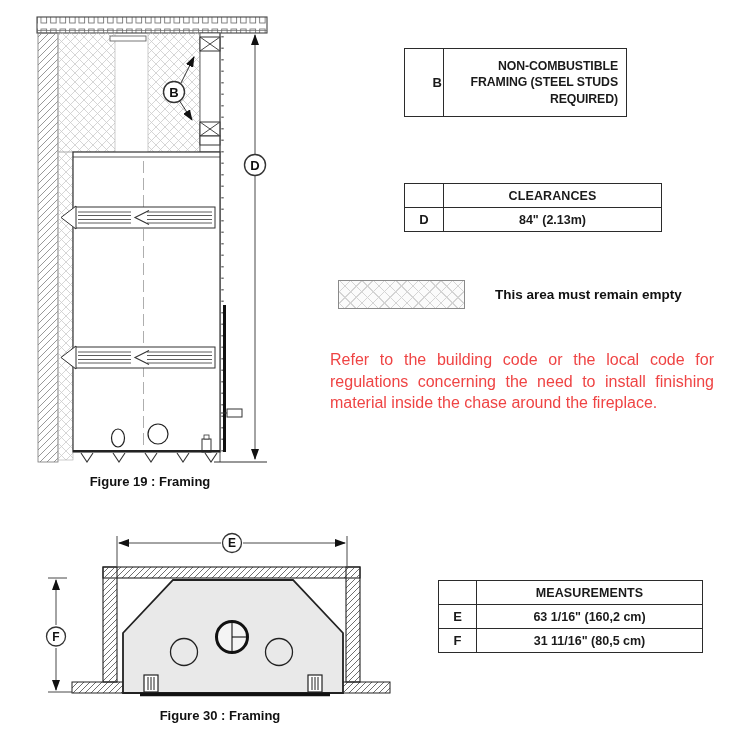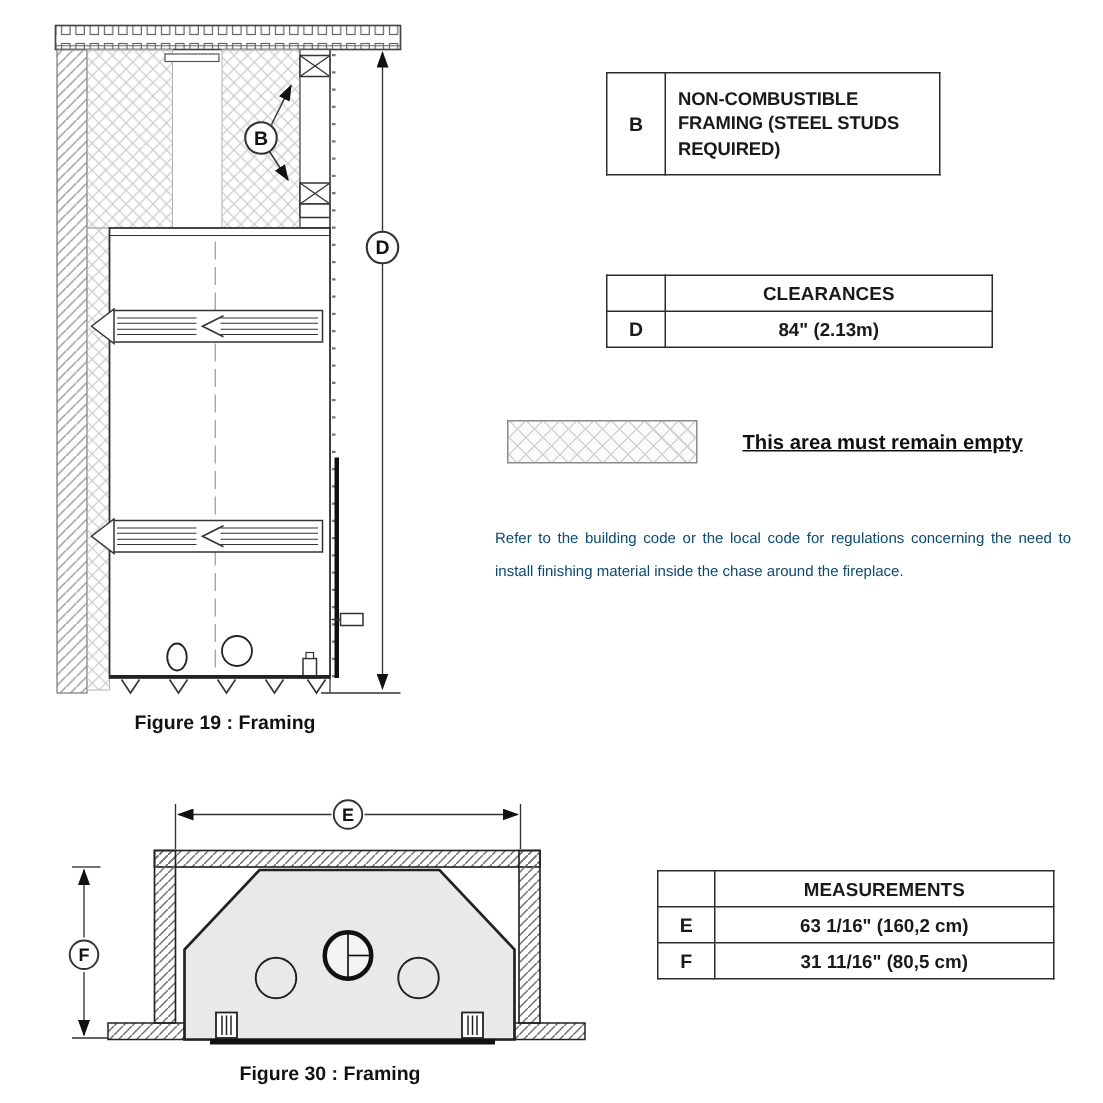--- a/index.html
+++ b/index.html
@@ -13,36 +13,36 @@
   
   .caption{font-size:13px;font-weight:700;text-align:center;color:#111;}
 
   
   table.spec{position:absolute;border-collapse:collapse;table-layout:fixed;background:#fff;}
   table.spec td{border:1.6px solid #2b2b2b;vertical-align:middle;color:#1a1a1a;}
   td.key{width:36px;text-align:center;font-weight:700;font-size:13px;}
   td.hdr{text-align:center;font-weight:700;font-size:12.5px;letter-spacing:.1px;}
   td.val{text-align:center;font-weight:600;font-size:12.5px;}
   td.desc{font-weight:600;font-size:12.3px;line-height:16.5px;padding:4px 8px;white-space:pre-line;letter-spacing:-.1px;}
-  #tbl-framing td{height:59px;}
+  #tbl-framing td{height:59px;text-align:right;}
   #tbl-clearances td{height:21px;}
   #tbl-measure td{height:21px;}
 
   
   .swatch{
     width:127px;height:29px;border:1px solid #8a8a8a;box-sizing:border-box;
     background:
       repeating-linear-gradient(45deg, transparent 0 3.2px, #d4d4d4 3.2px 4.2px, transparent 4.2px 8px),
       repeating-linear-gradient(-45deg, transparent 0 3.2px, #d4d4d4 3.2px 4.2px, transparent 4.2px 8px),
       #fbfbfb;
   }
   .legend-label{font-size:13.5px;font-weight:700;color:#111;}
 
   .note{
-    width:384px;font-size:10px;line-height:21.6px;text-align:justify;color:#0c4a6e;
+    width:384px;font-size:16px;line-height:21.6px;text-align:justify;color:#ef4444;
   }
 </style>
 </head>
 <body>
 
 <div class="page">
 
   <svg class="abs" style="left:30px;top:10px;" width="240" height="458" viewBox="0 0 240 458">
     <defs>
       <pattern id="p19xh" width="9" height="9" patternUnits="userSpaceOnUse">
@@ -185,21 +185,21 @@
       <td class="hdr">CLEARANCES</td>
     </tr>
     <tr>
       <td class="key">D</td>
       <td class="val">84" (2.13m)</td>
     </tr>
   </tbody>
     </table>
 
   <div class="abs swatch" style="left:338px;top:280px;"></div>
-  <div class="abs legend-label" style="left:495px;top:287px;text-decoration:underline;">This area must remain empty</div>
+  <div class="abs legend-label" style="left:495px;top:287px;">This area must remain empty</div>
 
   <div class="abs note" style="left:330px;top:349px;">Refer to the building code or the local code for regulations concerning the need to install finishing material inside the chase around the fireplace.</div>
 
   <svg class="abs" style="left:40px;top:528px;" width="360" height="176" viewBox="0 0 360 176">
     <defs>
       <pattern id="p20dh" width="6" height="6" patternUnits="userSpaceOnUse">
         <path d="M0,6 L6,0" stroke="#6f6f6f" stroke-width="1" fill="none"></path>
       </pattern>
       <marker id="ah20" markerUnits="userSpaceOnUse" markerWidth="11" markerHeight="8" refX="10" refY="4" orient="auto">
         <path d="M0,0 L11,4 L0,8 z" fill="#111"></path>

